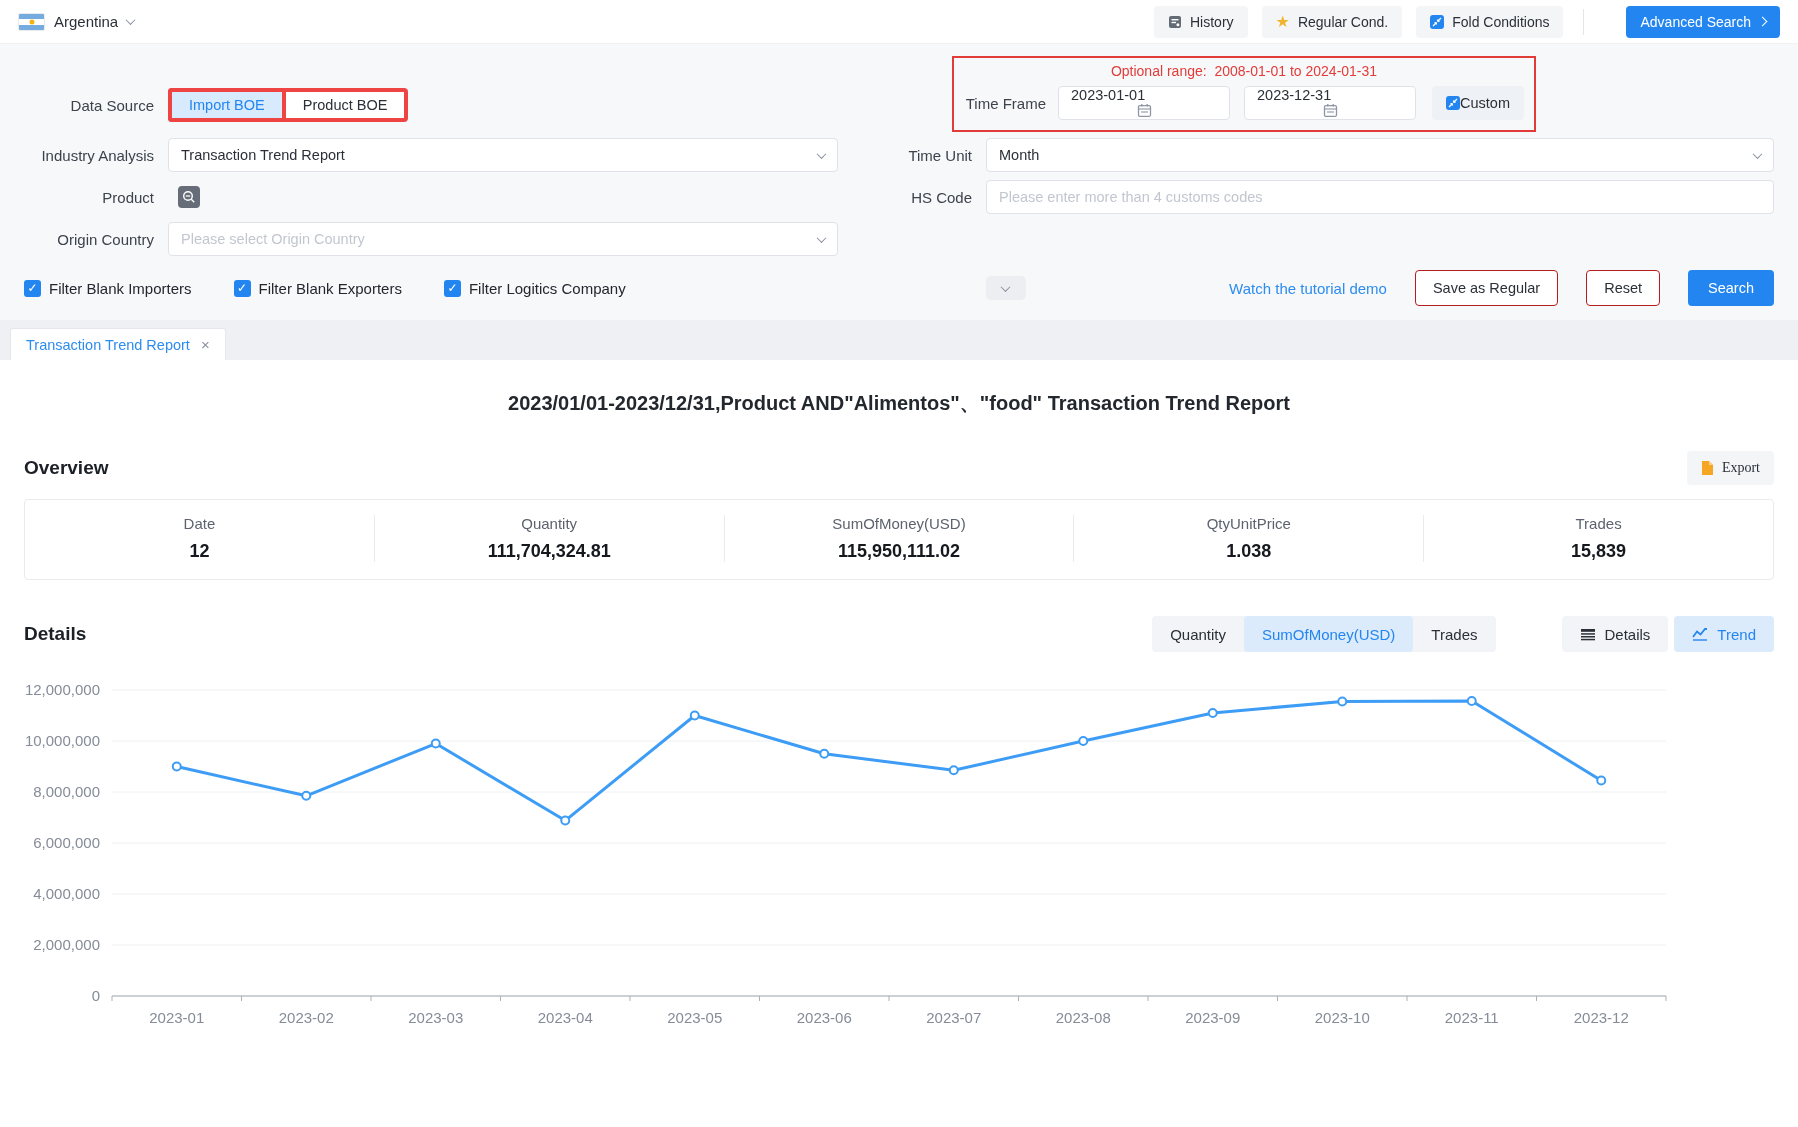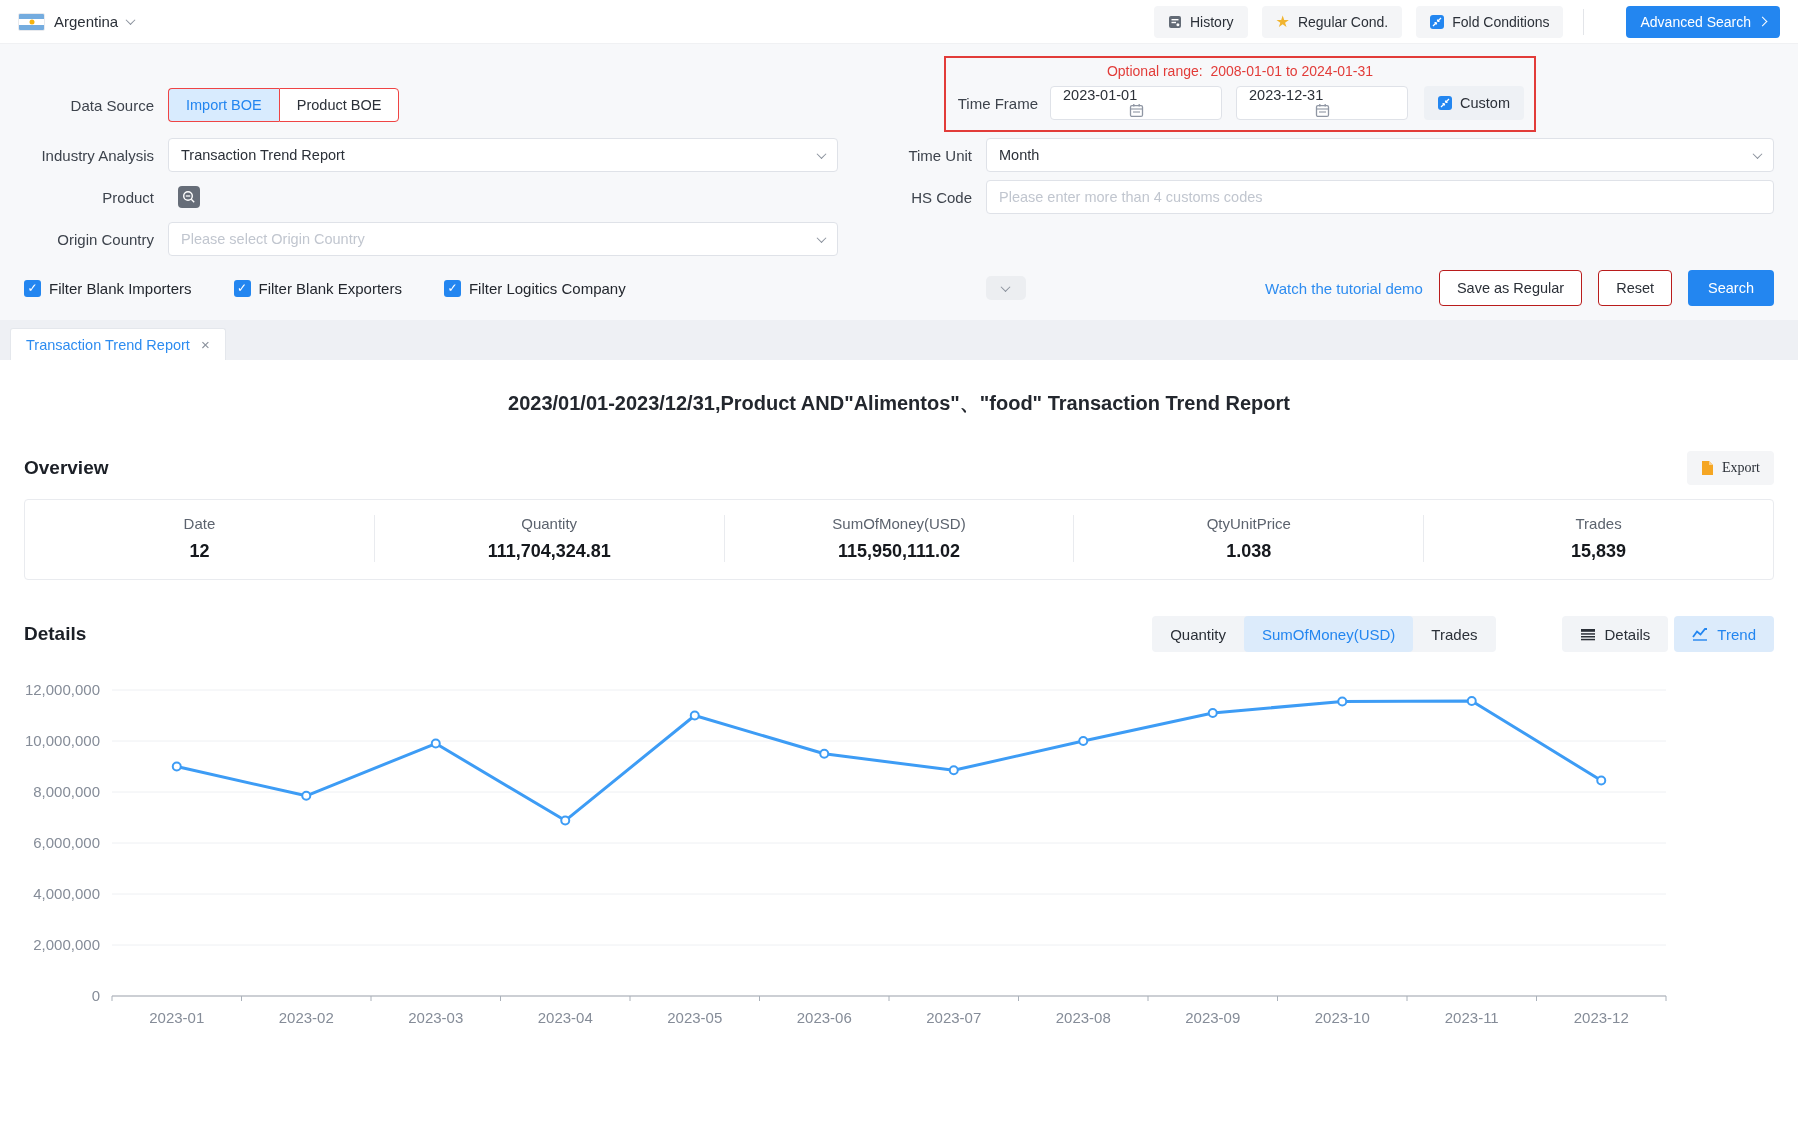--- a/index.html
+++ b/index.html
@@ -36,43 +36,43 @@
   .flabel.r { width:100px; }
   .field { background:#fff; border:1px solid #dfe2e8; border-radius:4px; height:34px;
     display:flex; align-items:center; padding:0 12px; }
   .field input { border:none; outline:none; width:100%; font-size:14.5px; font-family:inherit;
     color:#2b3038; background:transparent; }
   .field input::placeholder { color:#c1c6cf; }
   .w-left { width:670px; }
   .w-right { width:788px; }
   .field .chev { margin-left:8px; flex:none; }
   .seg { display:flex; }
-  .seg button { height:34px; padding:0 17px; border:1px solid #ef4444; background:#fff;
+  .seg button { height:34px; padding:0 17px; border:4px solid #ef4444; background:#fff;
     font-size:14.5px; color:#2b3038; font-family:inherit; cursor:pointer; }
   .seg button:first-child { border-radius:4px 0 0 4px; border-right:none; }
   .seg button:last-child { border-radius:0 4px 4px 0; }
   .seg button.active { background:#d8ebfe; color:#2386f0; }
   .tf-box { border:2px solid #e23c39; padding:3px 10px 10px; margin-left:auto; margin-right:238px; }
   .opt-range { color:#e23c39; font-size:14px; text-align:center; margin:2px 0 7px; white-space:pre; }
   .tf-row { display:flex; align-items:center; }
   .tf-row .flabel { width:82px; margin-right:12px; }
   .date-field { width:172px;flex-direction:column; }
   .date-field + .date-field { margin-left:14px; }
-  .custom-btn { display:inline-flex; align-items:center; gap:8px; height:34px; padding:0 14px;
+  .custom-btn { display:inline-flex; align-items:center; height:34px; padding:0 14px;
     background:#eef1f5; border:none; border-radius:4px; font-size:14.5px; color:#2b3038;
     font-family:inherit; cursor:pointer; margin-left:16px; }
   .icon-after { margin-left:10px; flex:none; display:inline-flex; cursor:pointer; }
   .actions-row { display:flex; align-items:center; margin-top:14px; }
   .cb-item { display:flex; align-items:center; gap:8px; margin-right:42px; font-size:15px;
     color:#23272e; cursor:pointer; }
   .checkbox { width:17px; height:17px; background:#2386f0; border-radius:3px; color:#fff;
     font-size:12px; line-height:17px; text-align:center; flex:none; }
   .expand-btn { width:40px; height:24px; background:#eceef1; border:none; border-radius:5px;
     display:inline-flex; align-items:center; justify-content:center; cursor:pointer; margin-left:318px; }
-  .right-actions { margin-left:auto; display:flex; align-items:center; gap:16px; }
+  .right-actions { margin-left:auto; display:flex; align-items:center; gap:28px; }
   .link { color:#2d8cf0; font-size:15px; cursor:pointer; text-decoration:none; }
   .ghost-btn { height:36px; padding:0 17px; background:#fff; border:1px solid #b91c1c;
     border-radius:4px; font-size:14.5px; color:#2b3038; font-family:inherit; cursor:pointer; }
   .search-btn { height:36px; padding:0 20px; background:#2386f0; border:none; border-radius:4px;
     font-size:14.5px; color:#fff; font-family:inherit; cursor:pointer; }
 
   
   .tab-bar { background:#eef0f4; padding:8px 0 0 10px; height:40px; display:flex; }
   .tab { background:#fff; display:inline-flex; align-items:center; gap:11px; padding:0 15px;
     font-size:14.5px; color:#2d8cf0; border:1px solid #e4e7ec; border-bottom:none; height:32px;

